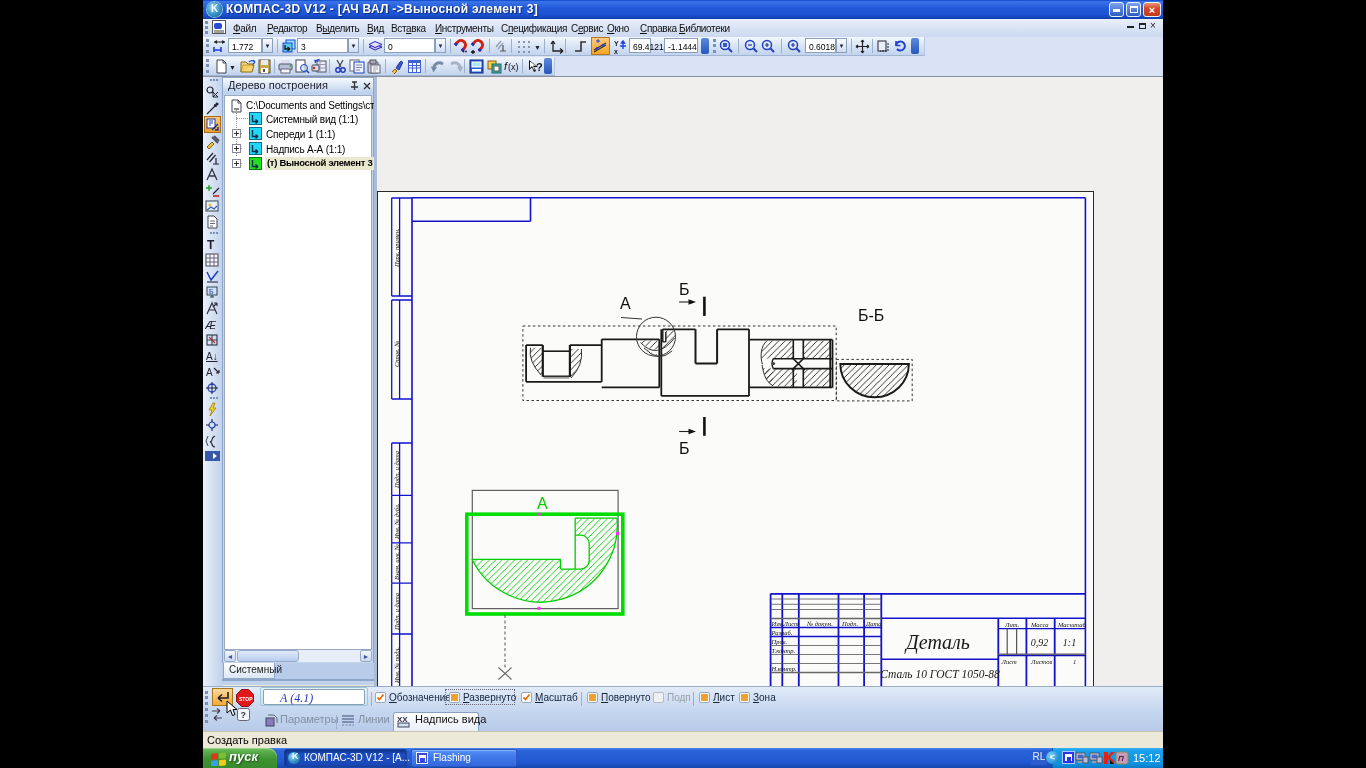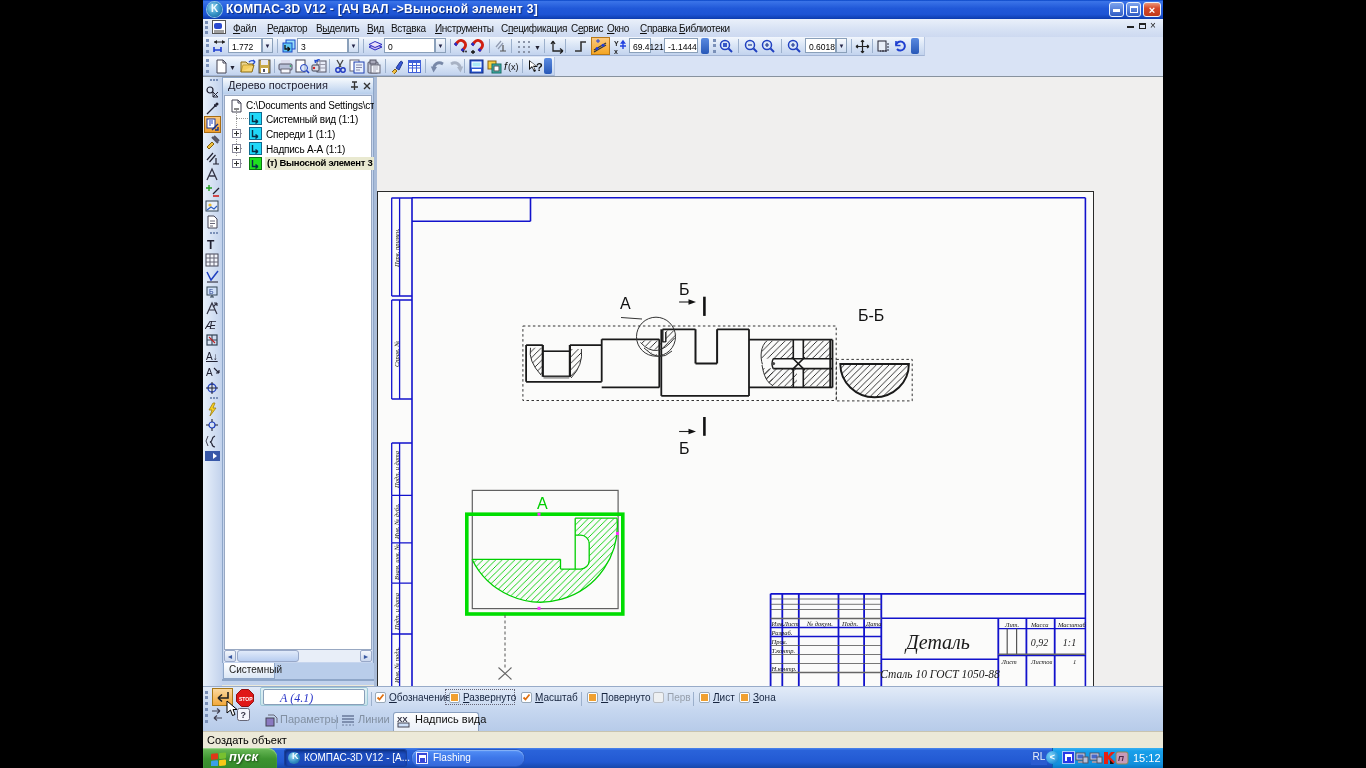--- a/index.html
+++ b/index.html
@@ -702,21 +702,21 @@
           <path d="M1.5 4.5 L3.5 6.5 L7.5 1.5" stroke="#e07010" stroke-width="1.8" fill="none"></path>
         </svg>
       </div>
     <div class="plabel" style="left:332px;"><u>М</u>асштаб</div>
     <div class="tsep" style="left:378px;top:5px;"></div>
     <div class="pcheck" style="left:384px;">
         <div style="position:absolute;left:1px;top:1px;width:7px;height:7px;background:#f0a030;"></div>
       </div>
     <div class="plabel" style="left:398px;"><u>П</u>овернуто</div>
     <div class="pcheck" style="left:450px;background:#eef0f2;border-color:#b8bcc2;"></div>
-    <div class="plabel" style="left:464px;color:#98a0ac;">Перв</div>
+    <div class="plabel" style="left:464px;color:#98a0ac;">Подп</div>
     <div class="tsep" style="left:490px;top:5px;"></div>
     <div class="pcheck" style="left:496px;">
         <div style="position:absolute;left:1px;top:1px;width:7px;height:7px;background:#f0a030;"></div>
       </div>
     <div class="plabel" style="left:510px;"><u>Л</u>ист</div>
     <div class="pcheck" style="left:536px;">
         <div style="position:absolute;left:1px;top:1px;width:7px;height:7px;background:#f0a030;"></div>
       </div>
     <div class="plabel" style="left:550px;text-align:right;"><u>З</u>она</div>
     <svg class="abs" style="left:62px;top:27px;" width="13" height="13">
@@ -730,39 +730,39 @@
         <path d="M1 11 H13" stroke="#6a7a9a" stroke-width="1" stroke-dasharray="2 1.5"></path>
       </svg>
     <div class="ptab" style="left:155px;">Линии</div>
     <div class="abs" style="left:190px;top:25px;width:86px;height:20px;background:linear-gradient(180deg,#fefefe,#e8eef8);border:1px solid #8aa0c0;border-bottom:none;border-radius:3px 3px 0 0;"></div>
     <svg class="abs" style="left:194px;top:27px;" width="15" height="14">
         <text x="0" y="8" font-size="8" font-weight="bold" fill="#334">XX</text>
         <rect x="1" y="9" width="11" height="4" fill="#cfe0f8" stroke="#445"></rect>
       </svg>
     <div class="ptab" style="left:212px;color:#111;">Надпись вида</div>
   </div>
-  <div id="statusbar">Создать объект</div>
+  <div id="statusbar">Создать правка</div>
   <div id="taskbar">
     <div id="startbtn">
       <svg class="abs" style="left:7px;top:3px;" width="17" height="15">
           <g transform="skewY(-6)">
             <rect x="1" y="3" width="7" height="6" rx="1" fill="#e03818"></rect>
             <rect x="9" y="3" width="7" height="6" rx="1" fill="#78c030"></rect>
             <rect x="1" y="10" width="7" height="6" rx="1" fill="#38a0e8"></rect>
             <rect x="9" y="10" width="7" height="6" rx="1" fill="#f8c818"></rect>
           </g>
         </svg>
       <span>пуск</span>
     </div>
     <div class="taskbtn" style="left:82px;width:121px;background:linear-gradient(180deg,#1540a8,#1d4dc0 30%,#1a48b8);box-shadow:inset 1px 1px 3px #0c2c78, 0 0 0 1px #1a3f9a;">
       <div class="abs" style="left:3px;top:2px;width:12px;height:12px;border-radius:50%;background:radial-gradient(circle at 38% 35%,#9adcf4,#3390c4 55%,#16638f);"></div>
       <div class="abs" style="left:7px;top:1px;color:#f2fbff;font-size:9px;font-weight:bold;">K</div>
       <div class="abs" style="left:19px;top:2px;white-space:nowrap;">КОМПАС-3D V12 - [А...</div>
     </div>
-    <div class="taskbtn" style="left:209px;width:112px;background:linear-gradient(180deg,#5490f6,#3e78ea 45%,#3568da);box-shadow:inset 0 1px 1px #88b4f8, 0 0 0 1px #2a58c0;border-radius:8px;">
+    <div class="taskbtn" style="left:209px;width:104px;background:linear-gradient(180deg,#5490f6,#3e78ea 45%,#3568da);box-shadow:inset 0 1px 1px #88b4f8, 0 0 0 1px #2a58c0;">
       <div class="abs" style="left:4px;top:2px;width:12px;height:12px;background:#3848d8;border:1px solid #eef;">
           <div style="position:absolute;left:2px;top:2px;width:7px;height:7px;background:#fff;"></div>
           <div style="position:absolute;left:3px;top:5px;width:5px;height:4px;background:#3848d8;"></div>
         </div>
       <div class="abs" style="left:21px;top:2px;white-space:nowrap;">Flashing</div>
     </div>
     <div class="abs" style="left:828px;top:3px;width:16px;height:14px;background:#2a5cd0;color:#e8eef8;font-size:10px;text-align:center;">RL</div>
     <div class="abs" style="left:849px;top:0;width:111px;height:20px;background:linear-gradient(180deg,#37b0f2 0%,#18a0ea 15%,#1290dd 80%,#0a7ac8 100%);border-left:1px solid #0a60a8;"></div>
     <div class="abs" style="left:843px;top:3px;width:13px;height:13px;border-radius:50%;background:radial-gradient(circle at 35% 35%,#7ed4f8,#2090d8 70%,#1070b0);color:#fff;font-size:9px;font-weight:bold;text-align:center;line-height:13px;">&lt;</div>
     <div class="abs" style="left:859px;top:3px;width:13px;height:13px;background:#2838e8;border:1px solid #a8c8f8;">

